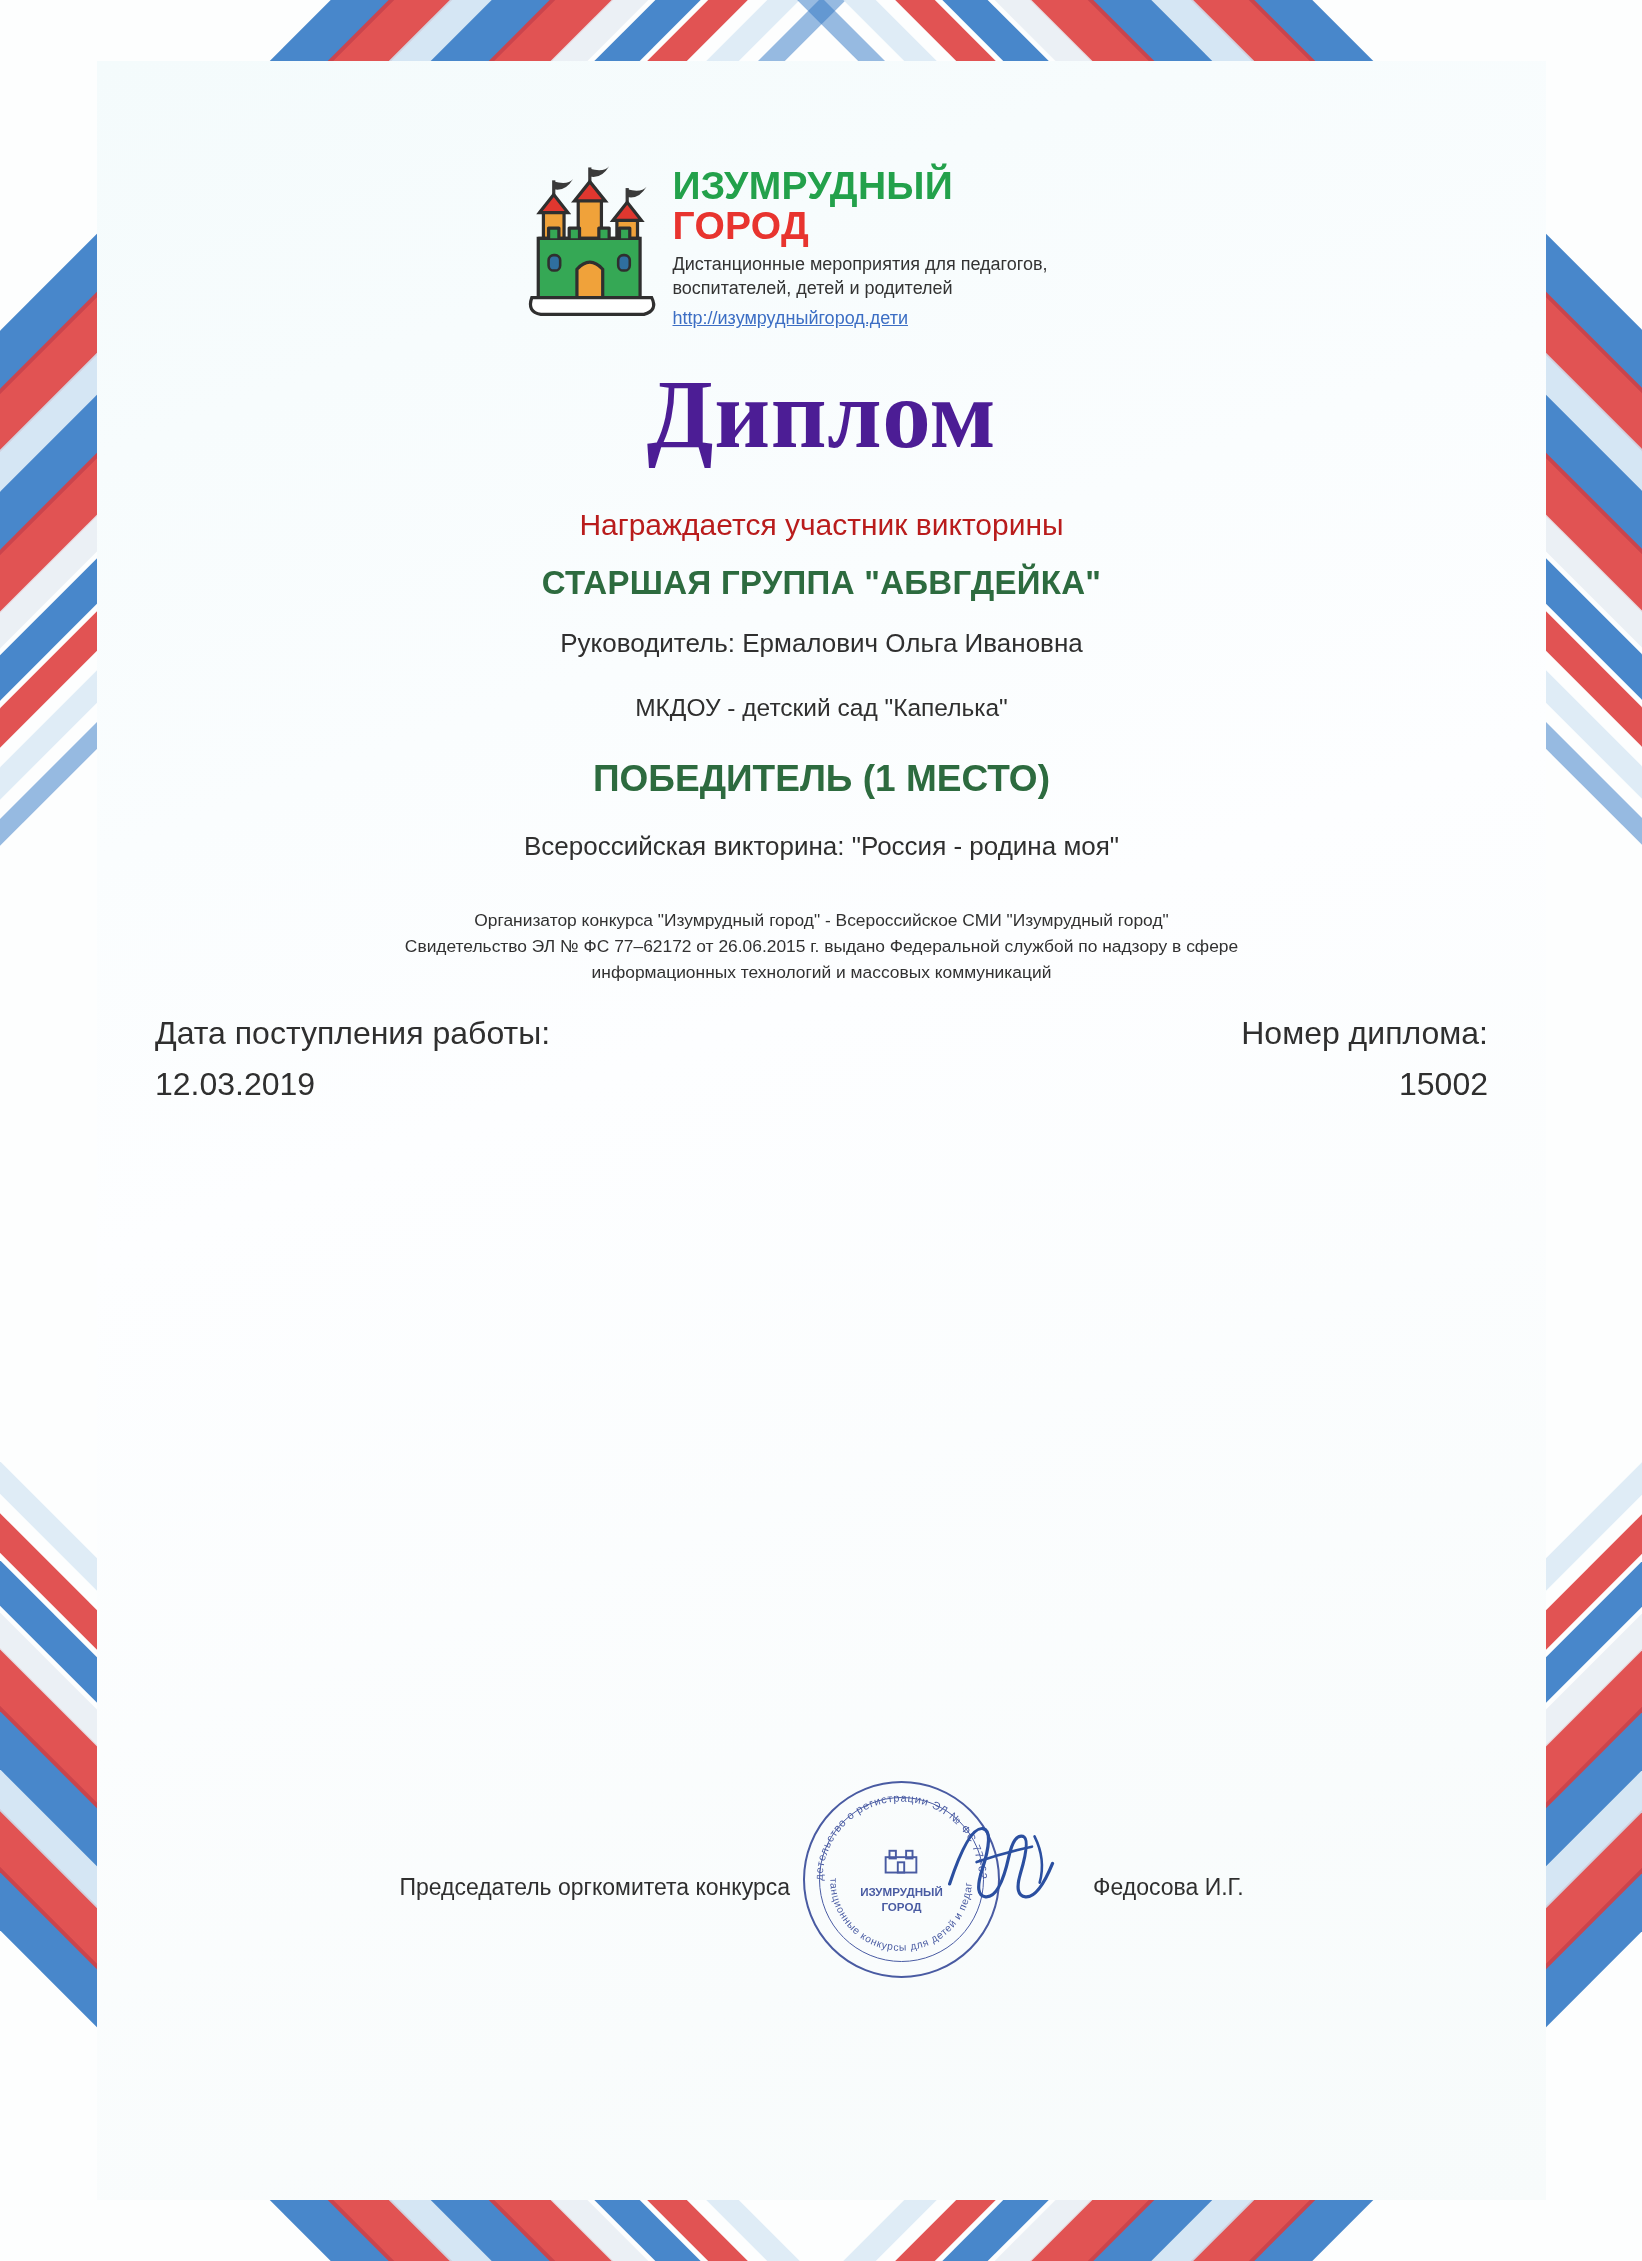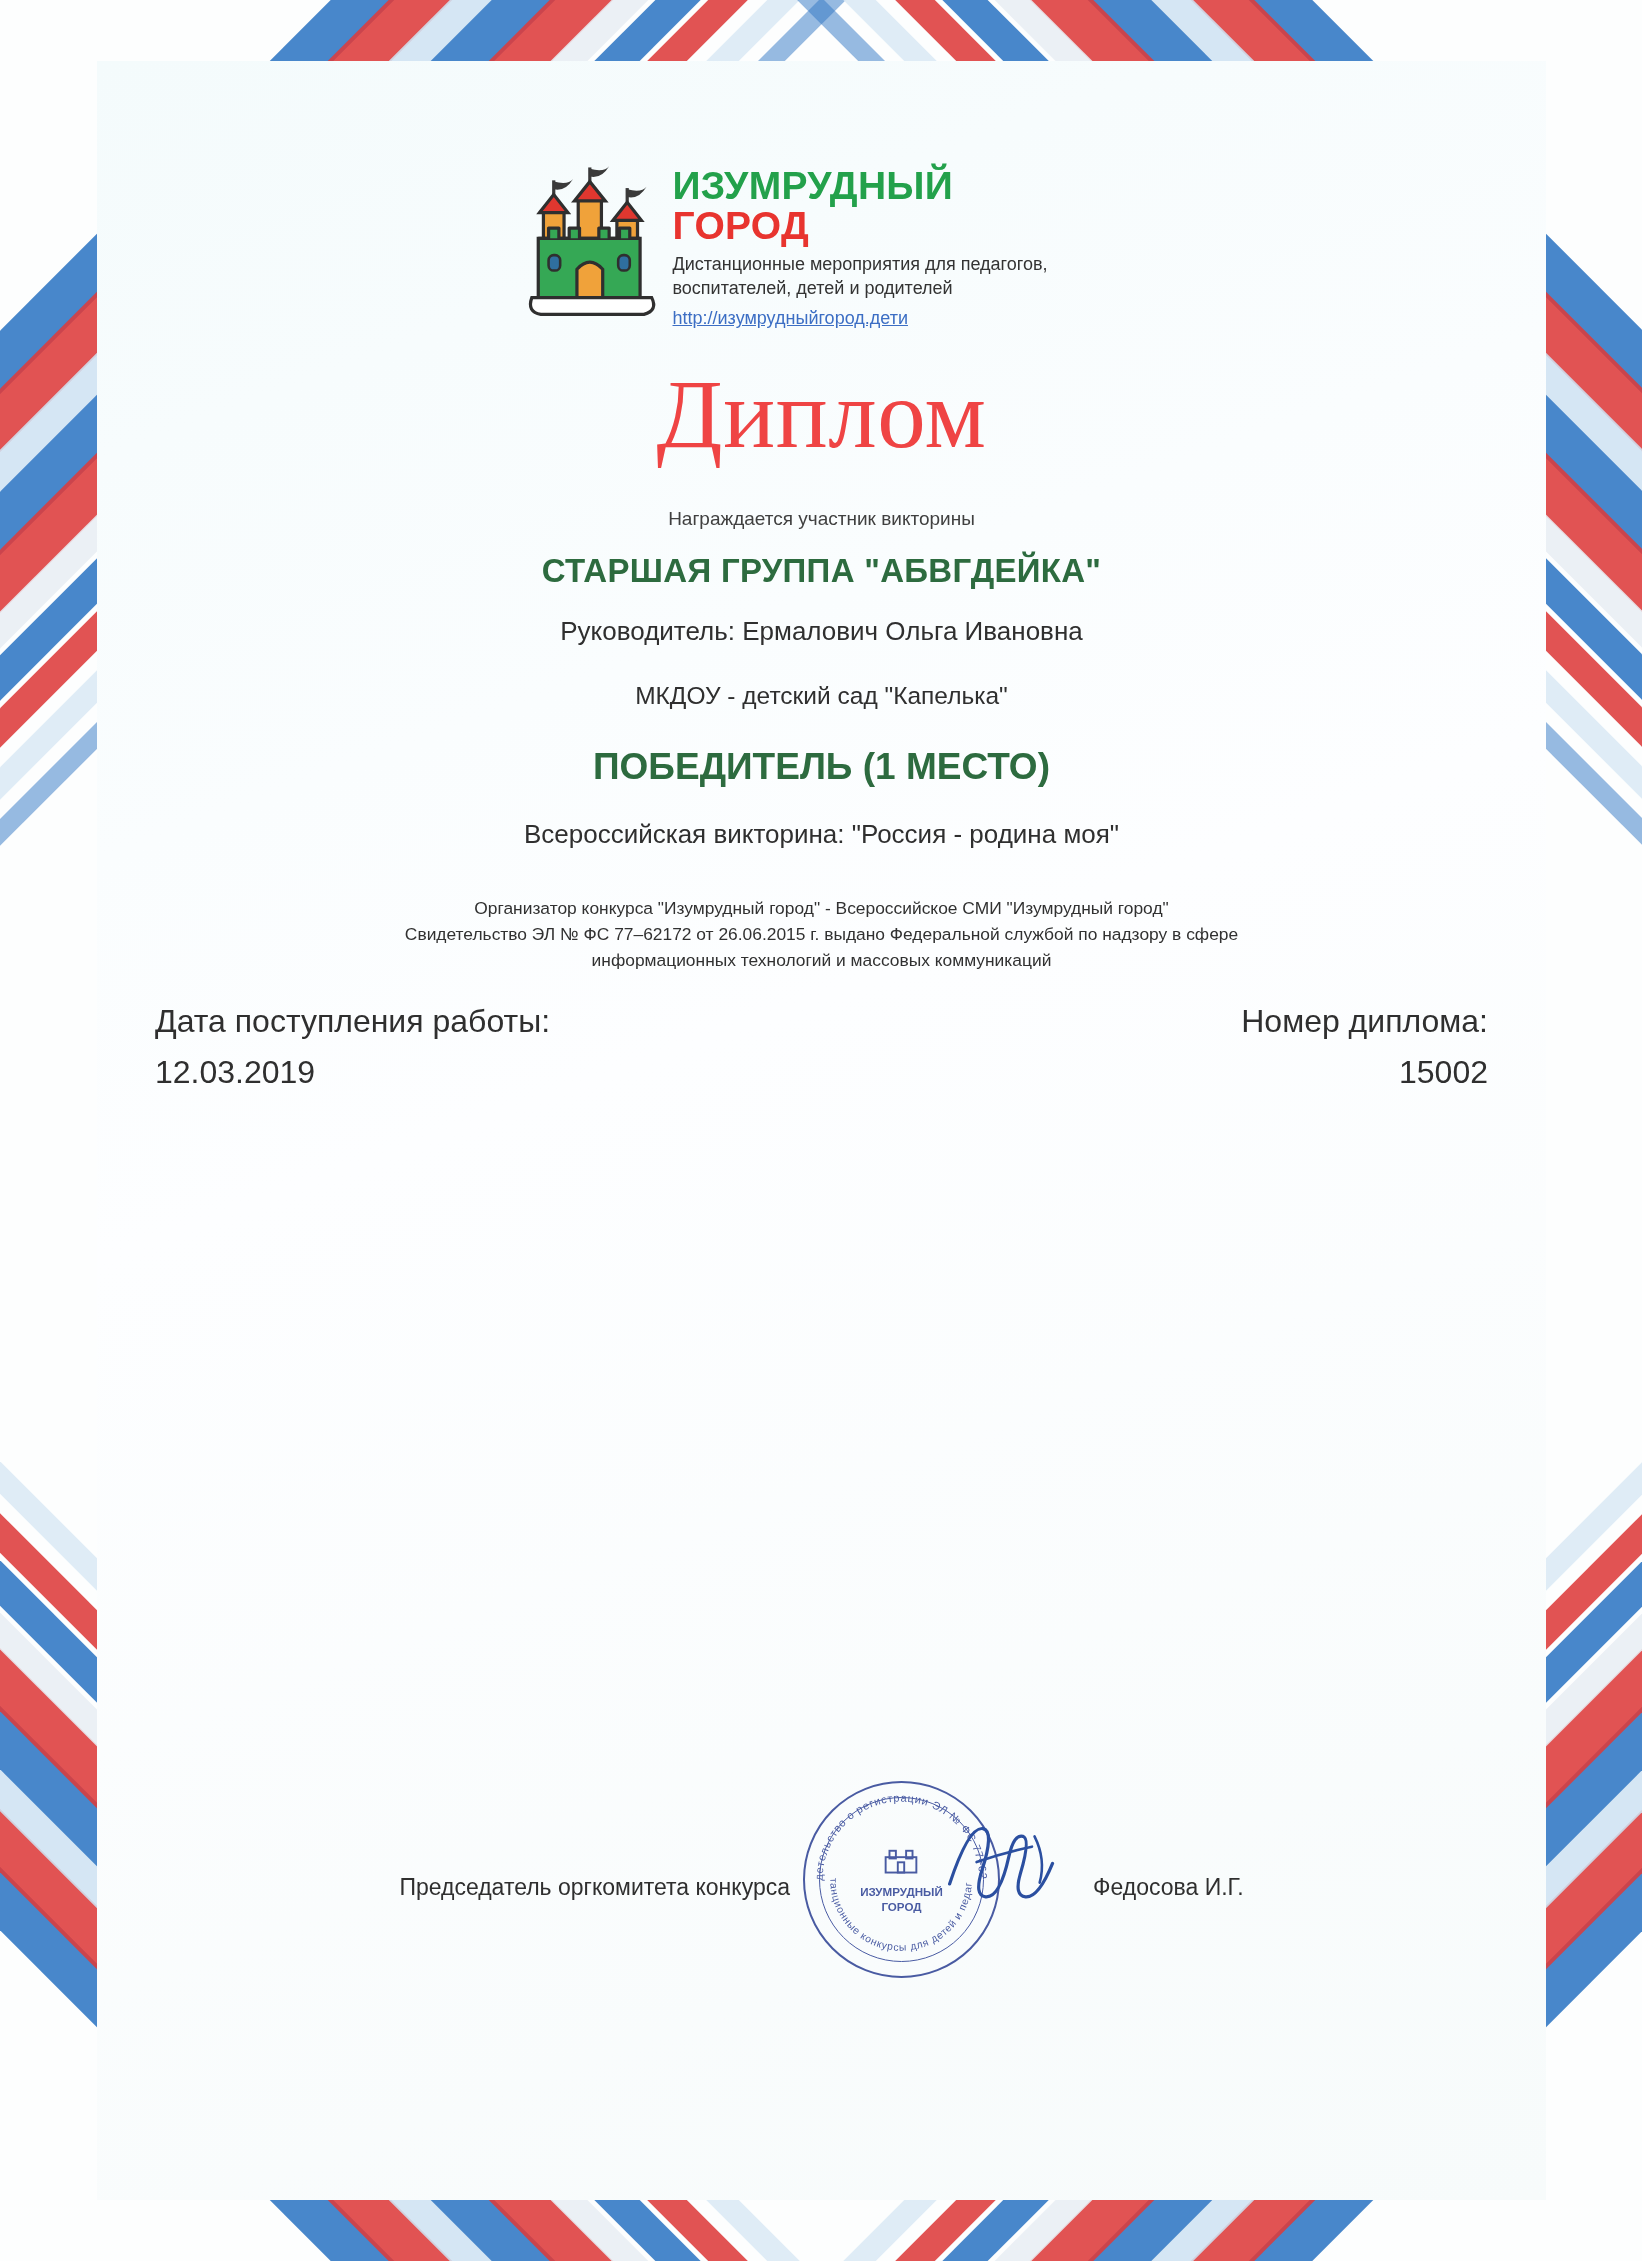--- a/index.html
+++ b/index.html
@@ -112,31 +112,31 @@
     margin-top: 7.7px;
     font-size: 18px;
     color: #3c6ec4;
     text-decoration: underline;
   }
 
   
   .diploma-title {
     margin-top: 31px;
     font-size: 97px;
-    font-weight: normal;
-    color: #ef4444;
+    font-weight: bold;
+    color: #4c1d95;
     font-family: "Liberation Serif", serif;
     letter-spacing: 0.6px;
     line-height: 1;
   }
 
   .awarded-to {
     margin-top: 45px;
-    font-size: 19px;
-    color: #404040;
+    font-size: 30px;
+    color: #b91c1c;
   }
 
   .recipient {
     margin-top: 22px;
     font-size: 33px;
     font-weight: bold;
     color: #2d6b3f;
     letter-spacing: 0.3px;
   }
 

